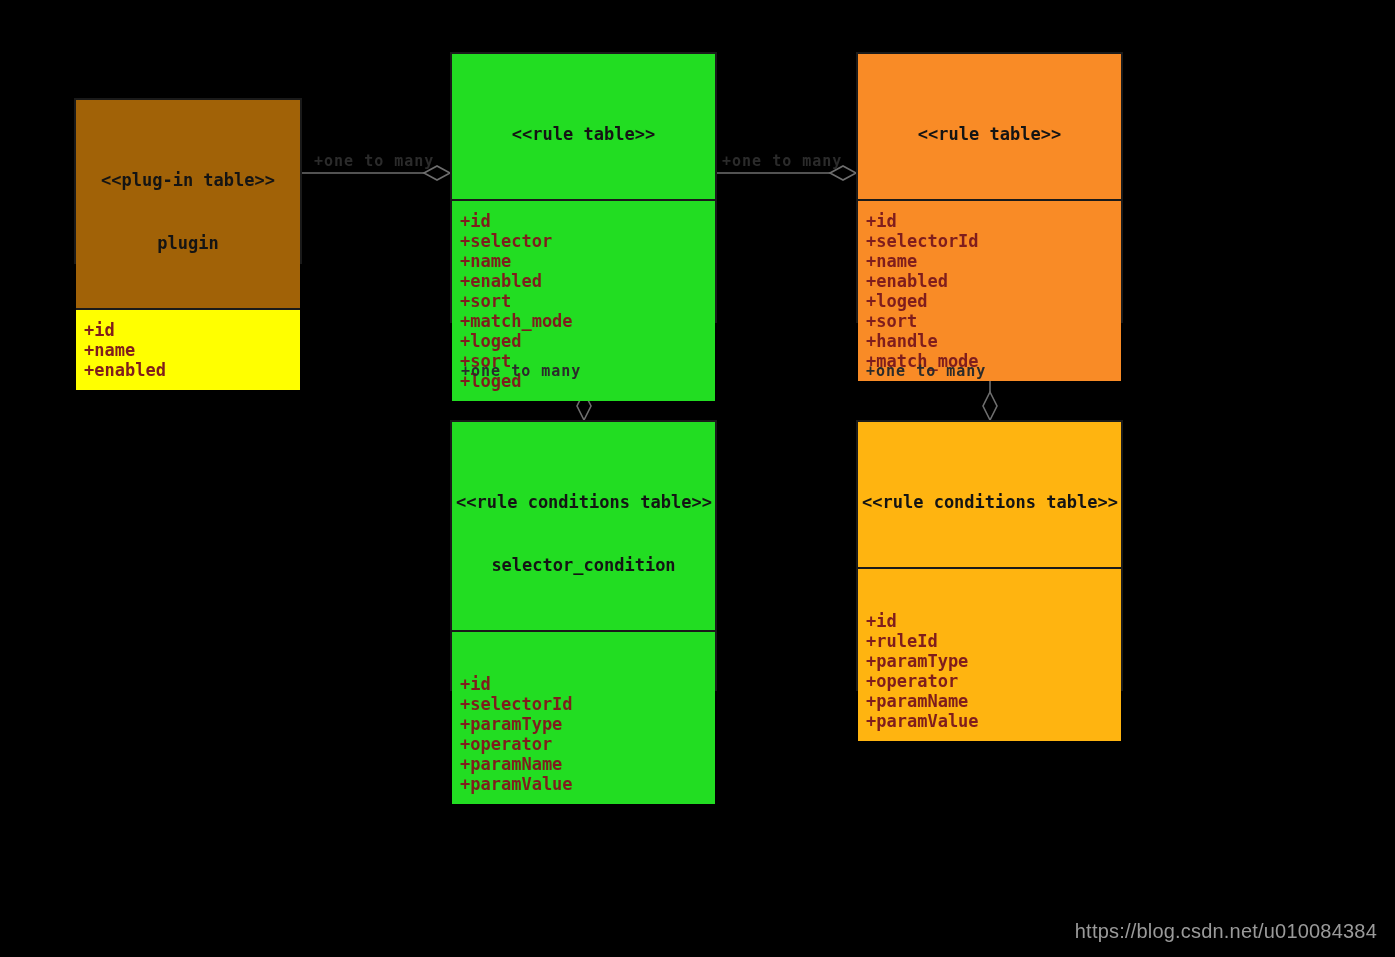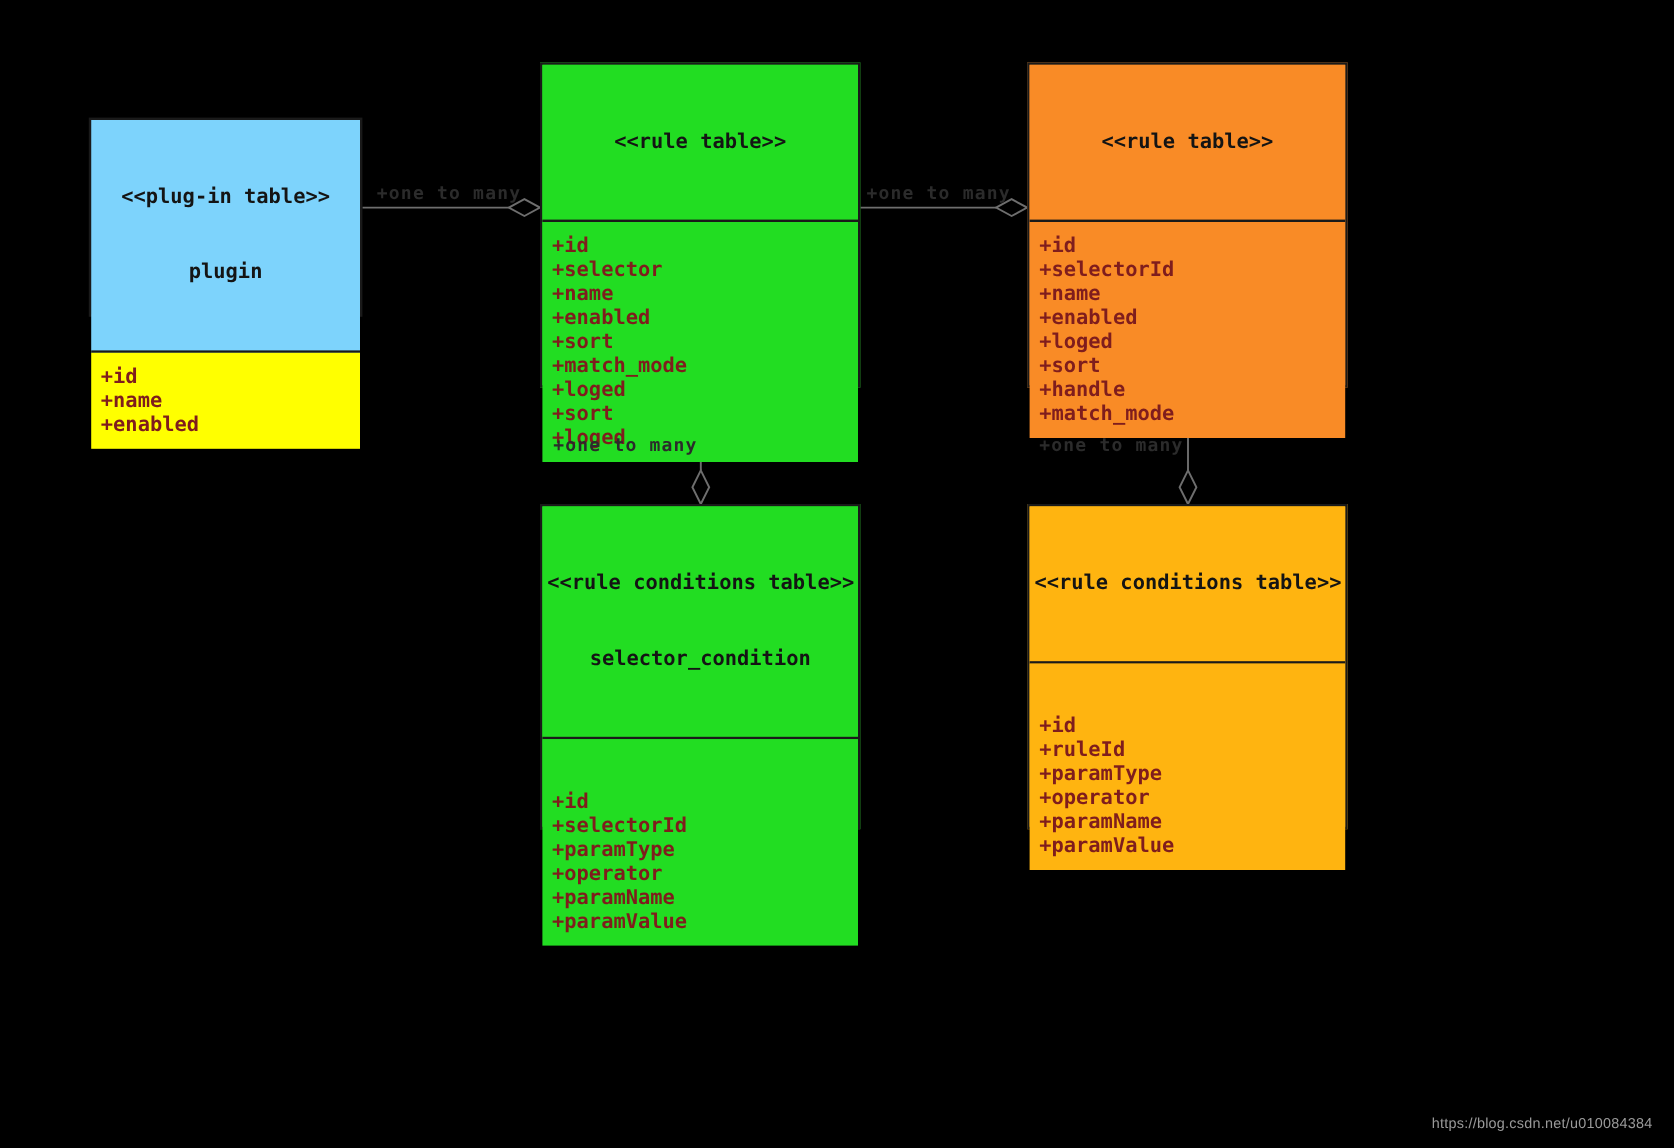--- a/index.html
+++ b/index.html
@@ -36,21 +36,21 @@
     box-sizing: border-box;
     text-align: center;
     color: #141414;
     font-weight: bold;
     font-size: 17px;
     line-height: 21px;
     padding: 12px 4px 12px 4px;
     border-bottom: 2px solid #1a1a1a;
     white-space: pre;
   }
-  .uml-head .stereo { display: block; }
+  .uml-head .stereo { display: block; margin-top: 16px; }
   .uml-head .tname  { display: block; }
 
   .uml-body {
     box-sizing: border-box;
     flex: 1 1 auto;
     padding: 10px 0 10px 8px;
     color: #7f1d1d;
     font-weight: bold;
     font-size: 17px;
     line-height: 20px;
@@ -59,21 +59,21 @@
   .attr {
     white-space: pre;
     display: block;
   }
 
   
   #box-plugin {
     left: 74px;  top: 98px;  width: 228px; height: 166px;
     background: #FFFF00;
   }
-  #box-plugin .uml-head { background: #7dd3fc; }
+  #box-plugin .uml-head { background: #a16207; }
   #box-plugin .uml-body { background: #FFFF00; }
 
   #box-selector {
     left: 450px; top: 52px;  width: 267px; height: 271px;
     background: #22DD22;
   }
   #box-selector .uml-head { background: #22DD22; }
   #box-selector .uml-body { background: #22DD22; }
 
   #box-rule {
@@ -112,21 +112,21 @@
   #label-selector-rule     { left: 722px; top: 152px; }
   #label-selector-cond     { left: 461px; top: 362px; }
   #label-rule-cond         { left: 866px; top: 362px; }
 
   
   #watermark {
     position: absolute;
     right: 18px;
     bottom: 14px;
     color: #9a9a9a;
-    font-size: 12px;
+    font-size: 20px;
     font-family: "Liberation Sans", sans-serif;
     letter-spacing: 0.2px;
     z-index: 8;
   }
 </style>
 </head>
 <body>
 
 <div id="canvas">
 

